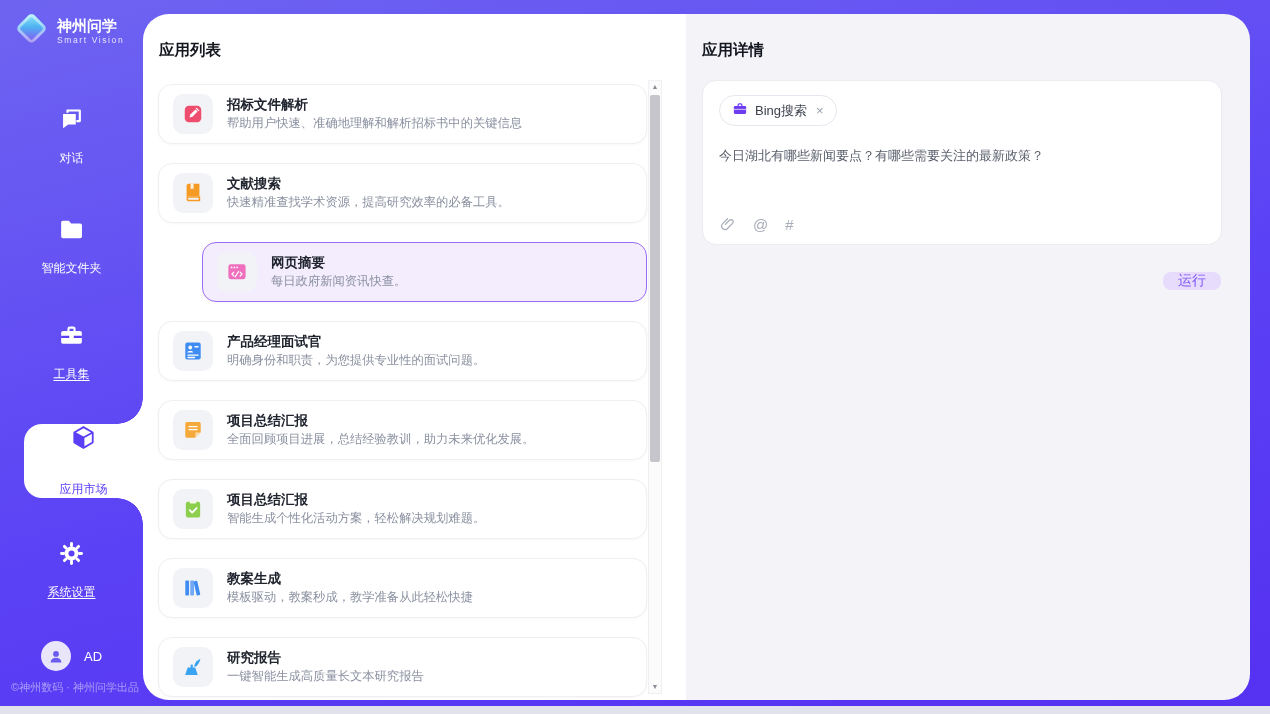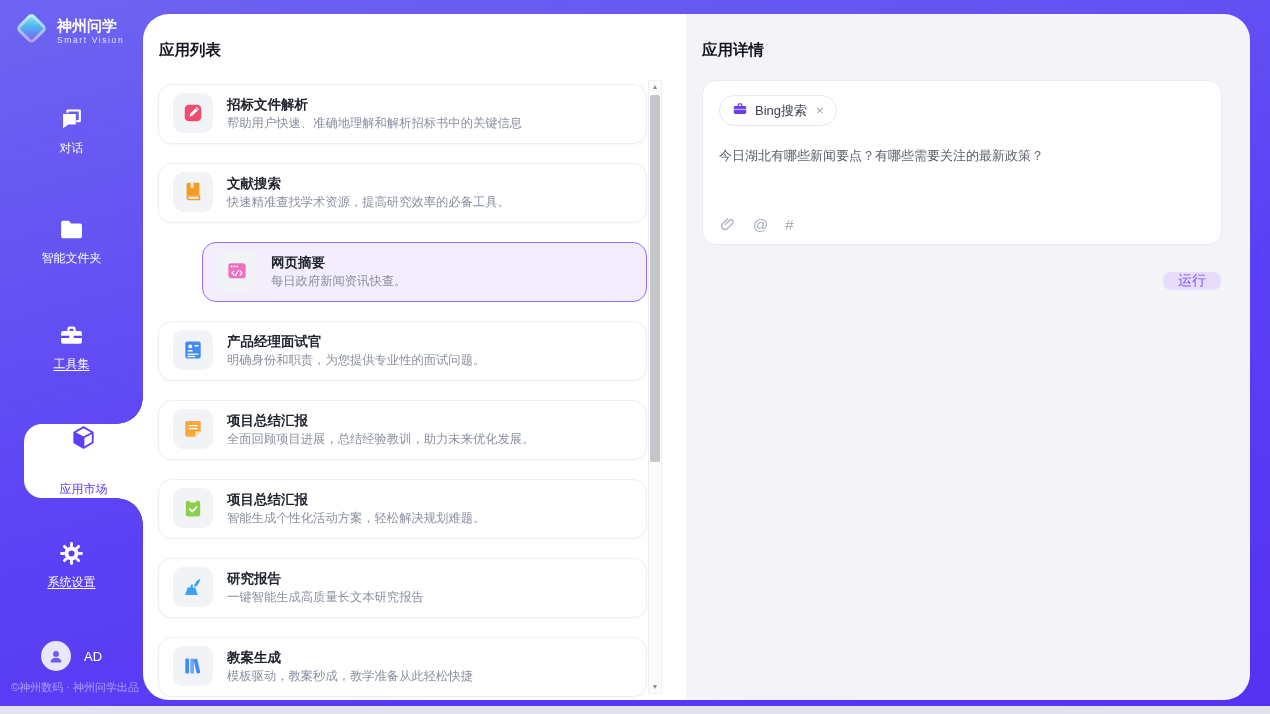--- a/index.html
+++ b/index.html
@@ -9,21 +9,21 @@
   
   .sidebar{position:absolute;left:0;top:0;width:143px;height:706px;}
   .logo{position:absolute;left:14px;top:11px;display:flex;align-items:flex-end;gap:9px;}
   .logo-diamond{width:34px;height:34px;display:flex;align-items:center;justify-content:center;}
   .logo-diamond .dshape{width:23px;height:23px;transform:rotate(45deg);border-radius:5px;
         background:linear-gradient(135deg,#9df2f9 0%,#4fb3f2 45%,#7b6bf2 80%,#4d3bd8 100%);
         box-shadow:inset 0 0 0 3px rgba(255,255,255,.45);}
   .logo-title{font-size:15px;font-weight:700;color:#fff;line-height:1.2;}
   .logo-sub{font-size:8.5px;letter-spacing:1.6px;color:#e6e3ff;}
   .nav-item{position:absolute;left:0;width:143px;display:flex;flex-direction:column;align-items:center;
-        gap:7px;color:#fff;font-size:12px;cursor:pointer;}
+        gap:17px;color:#fff;font-size:12px;cursor:pointer;}
   .nav-item .nav-ic{width:27px;height:27px;}
   .nav-item .nav-ic svg{width:100%;height:100%;}
   .nav-item.active{left:24px;width:119px;height:74px;background:#fff;border-radius:18px 0 0 18px;
         color:#5b3ff5;justify-content:space-between;gap:5px;}
   .nav-item.active::before{content:'';position:absolute;top:-26px;right:0;width:26px;height:26px;
         background:radial-gradient(circle at 0 0,rgba(0,0,0,0) 25.5px,#fff 26px);}
   .nav-item.active::after{content:'';position:absolute;bottom:-26px;right:0;width:26px;height:26px;
         background:radial-gradient(circle at 0 100%,rgba(0,0,0,0) 25.5px,#fff 26px);}
   .nav-label.u{text-decoration:underline;text-underline-offset:2px;}
   .user-row{position:absolute;left:0;top:641px;width:143px;display:flex;align-items:center;justify-content:center;gap:13px;text-align:center;}
@@ -31,21 +31,21 @@
   .avatar svg{width:18px;height:18px;}
   .user-name{color:#fff;font-size:13px;}
   .side-footer{position:absolute;left:0;top:680px;width:150px;text-align:center;
         color:rgba(255,255,255,.48);font-size:11px;}
   
   .panel-list{position:absolute;left:143px;top:14px;width:543px;height:686px;background:#fff;
         border-radius:26px 0 0 26px;overflow:hidden;}
   .panel-title{position:absolute;left:16px;top:26px;font-size:15.5px;font-weight:700;color:#14161f;}
   .cards{position:absolute;left:15px;top:70px;width:489px;}
   .card{height:60px;border:1px solid #efeff3;border-radius:14px;margin-bottom:19px;background:#fff;
-        display:flex;align-items:flex-end;padding:10px 14px;box-sizing:border-box;cursor:pointer;
+        display:flex;align-items:center;padding:0 14px;box-sizing:border-box;cursor:pointer;
         box-shadow:0 1px 3px rgba(25,25,60,.03);}
   .card.selected{background:#f3edfe;border:1.5px solid #9c6cf6;margin-left:44px;}
   .tile{width:40px;height:40px;border-radius:10px;background:#f2f3f7;display:flex;align-items:center;
         justify-content:center;margin-right:14px;flex:0 0 auto;}
   .tile svg{width:22px;height:22px;}
   .card-title{font-size:13.5px;font-weight:700;color:#20242e;line-height:1.5;}
   .card-desc{font-size:12.3px;color:#8a90a0;line-height:1.45;white-space:nowrap;}
   .scrollbar{position:absolute;left:505px;top:66px;width:14px;height:614px;background:#fbfbfc;
         border:1px solid #f0f0f2;box-sizing:border-box;}
   .sb-arrow{position:absolute;left:0;width:100%;text-align:center;font-size:7px;color:#8b8b94;line-height:12px;cursor:pointer;}
@@ -232,41 +232,41 @@
             </svg>
           </div>
           <div>
             <div class="card-title">项目总结汇报</div>
             <div class="card-desc">智能生成个性化活动方案，轻松解决规划难题。</div>
           </div>
         </div>
         <div class="card">
           <div class="tile">
             <svg viewBox="0 0 24 24">
+              <rect x="3.6" y="3.8" width="4.1" height="16.4" rx="1" fill="#3f8cf3"></rect>
+              <rect x="9" y="3.8" width="4.1" height="16.4" rx="1" fill="#3f8cf3" opacity=".72"></rect>
+              <rect x="14.2" y="4.2" width="4.1" height="16" rx="1" fill="#3f8cf3" transform="rotate(-13 16.2 12)"></rect>
+            </svg>
+          </div>
+          <div>
+            <div class="card-title">教案生成</div>
+            <div class="card-desc">模板驱动，教案秒成，教学准备从此轻松快捷</div>
+          </div>
+        </div>
+        <div class="card">
+          <div class="tile">
+            <svg viewBox="0 0 24 24">
               <path d="M13.2 11.4c.8-4.4 3.4-7.1 6.9-8.4-.9 3.7-2.2 6.6-5.5 8.7z" fill="#3aa4f2"></path>
               <path d="M6.2 12.6h8.2l2.8 8H3.4z" fill="#3aa4f2"></path>
               <rect x="9.4" y="9.4" width="2.4" height="4" fill="#3aa4f2"></rect>
             </svg>
           </div>
           <div>
             <div class="card-title">研究报告</div>
             <div class="card-desc">一键智能生成高质量长文本研究报告</div>
-          </div>
-        </div>
-        <div class="card">
-          <div class="tile">
-            <svg viewBox="0 0 24 24">
-              <rect x="3.6" y="3.8" width="4.1" height="16.4" rx="1" fill="#3f8cf3"></rect>
-              <rect x="9" y="3.8" width="4.1" height="16.4" rx="1" fill="#3f8cf3" opacity=".72"></rect>
-              <rect x="14.2" y="4.2" width="4.1" height="16" rx="1" fill="#3f8cf3" transform="rotate(-13 16.2 12)"></rect>
-            </svg>
-          </div>
-          <div>
-            <div class="card-title">教案生成</div>
-            <div class="card-desc">模板驱动，教案秒成，教学准备从此轻松快捷</div>
           </div>
         </div>
       </div>
     <div class="scrollbar">
       <div class="sb-arrow sb-up">▲</div>
       <div class="sb-thumb"></div>
       <div class="sb-arrow sb-down">▼</div>
     </div>
   </div>
 

